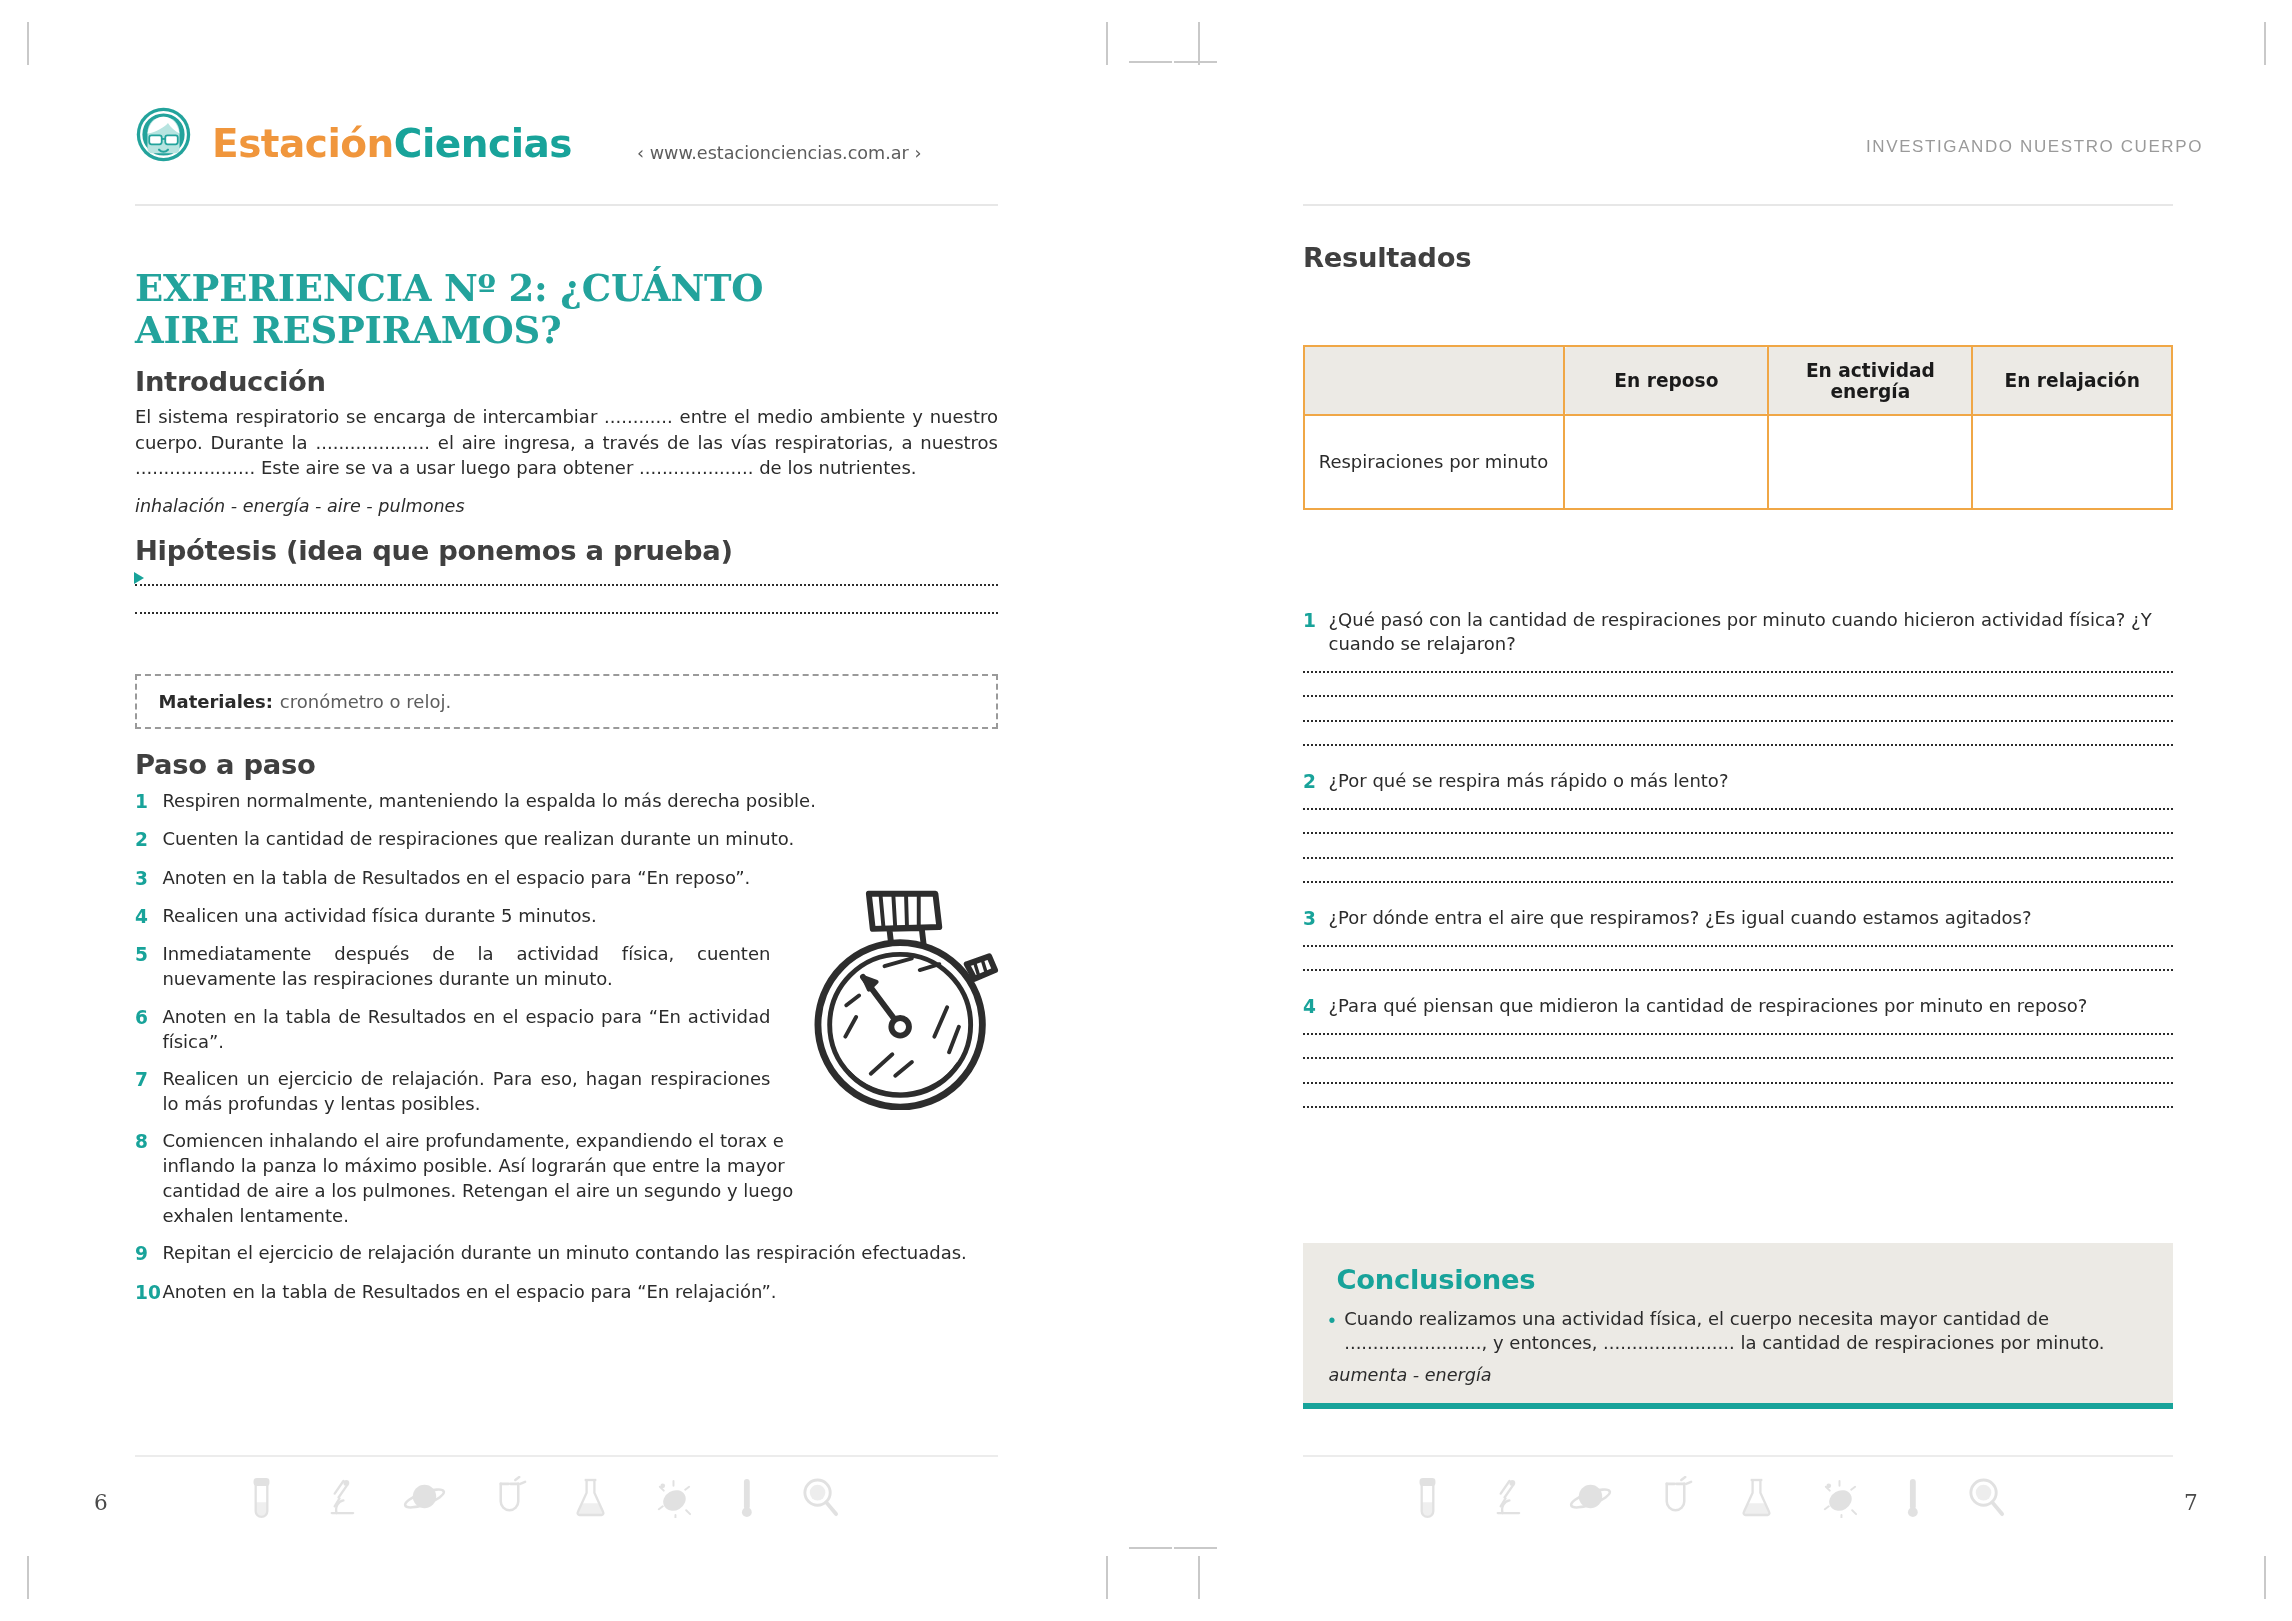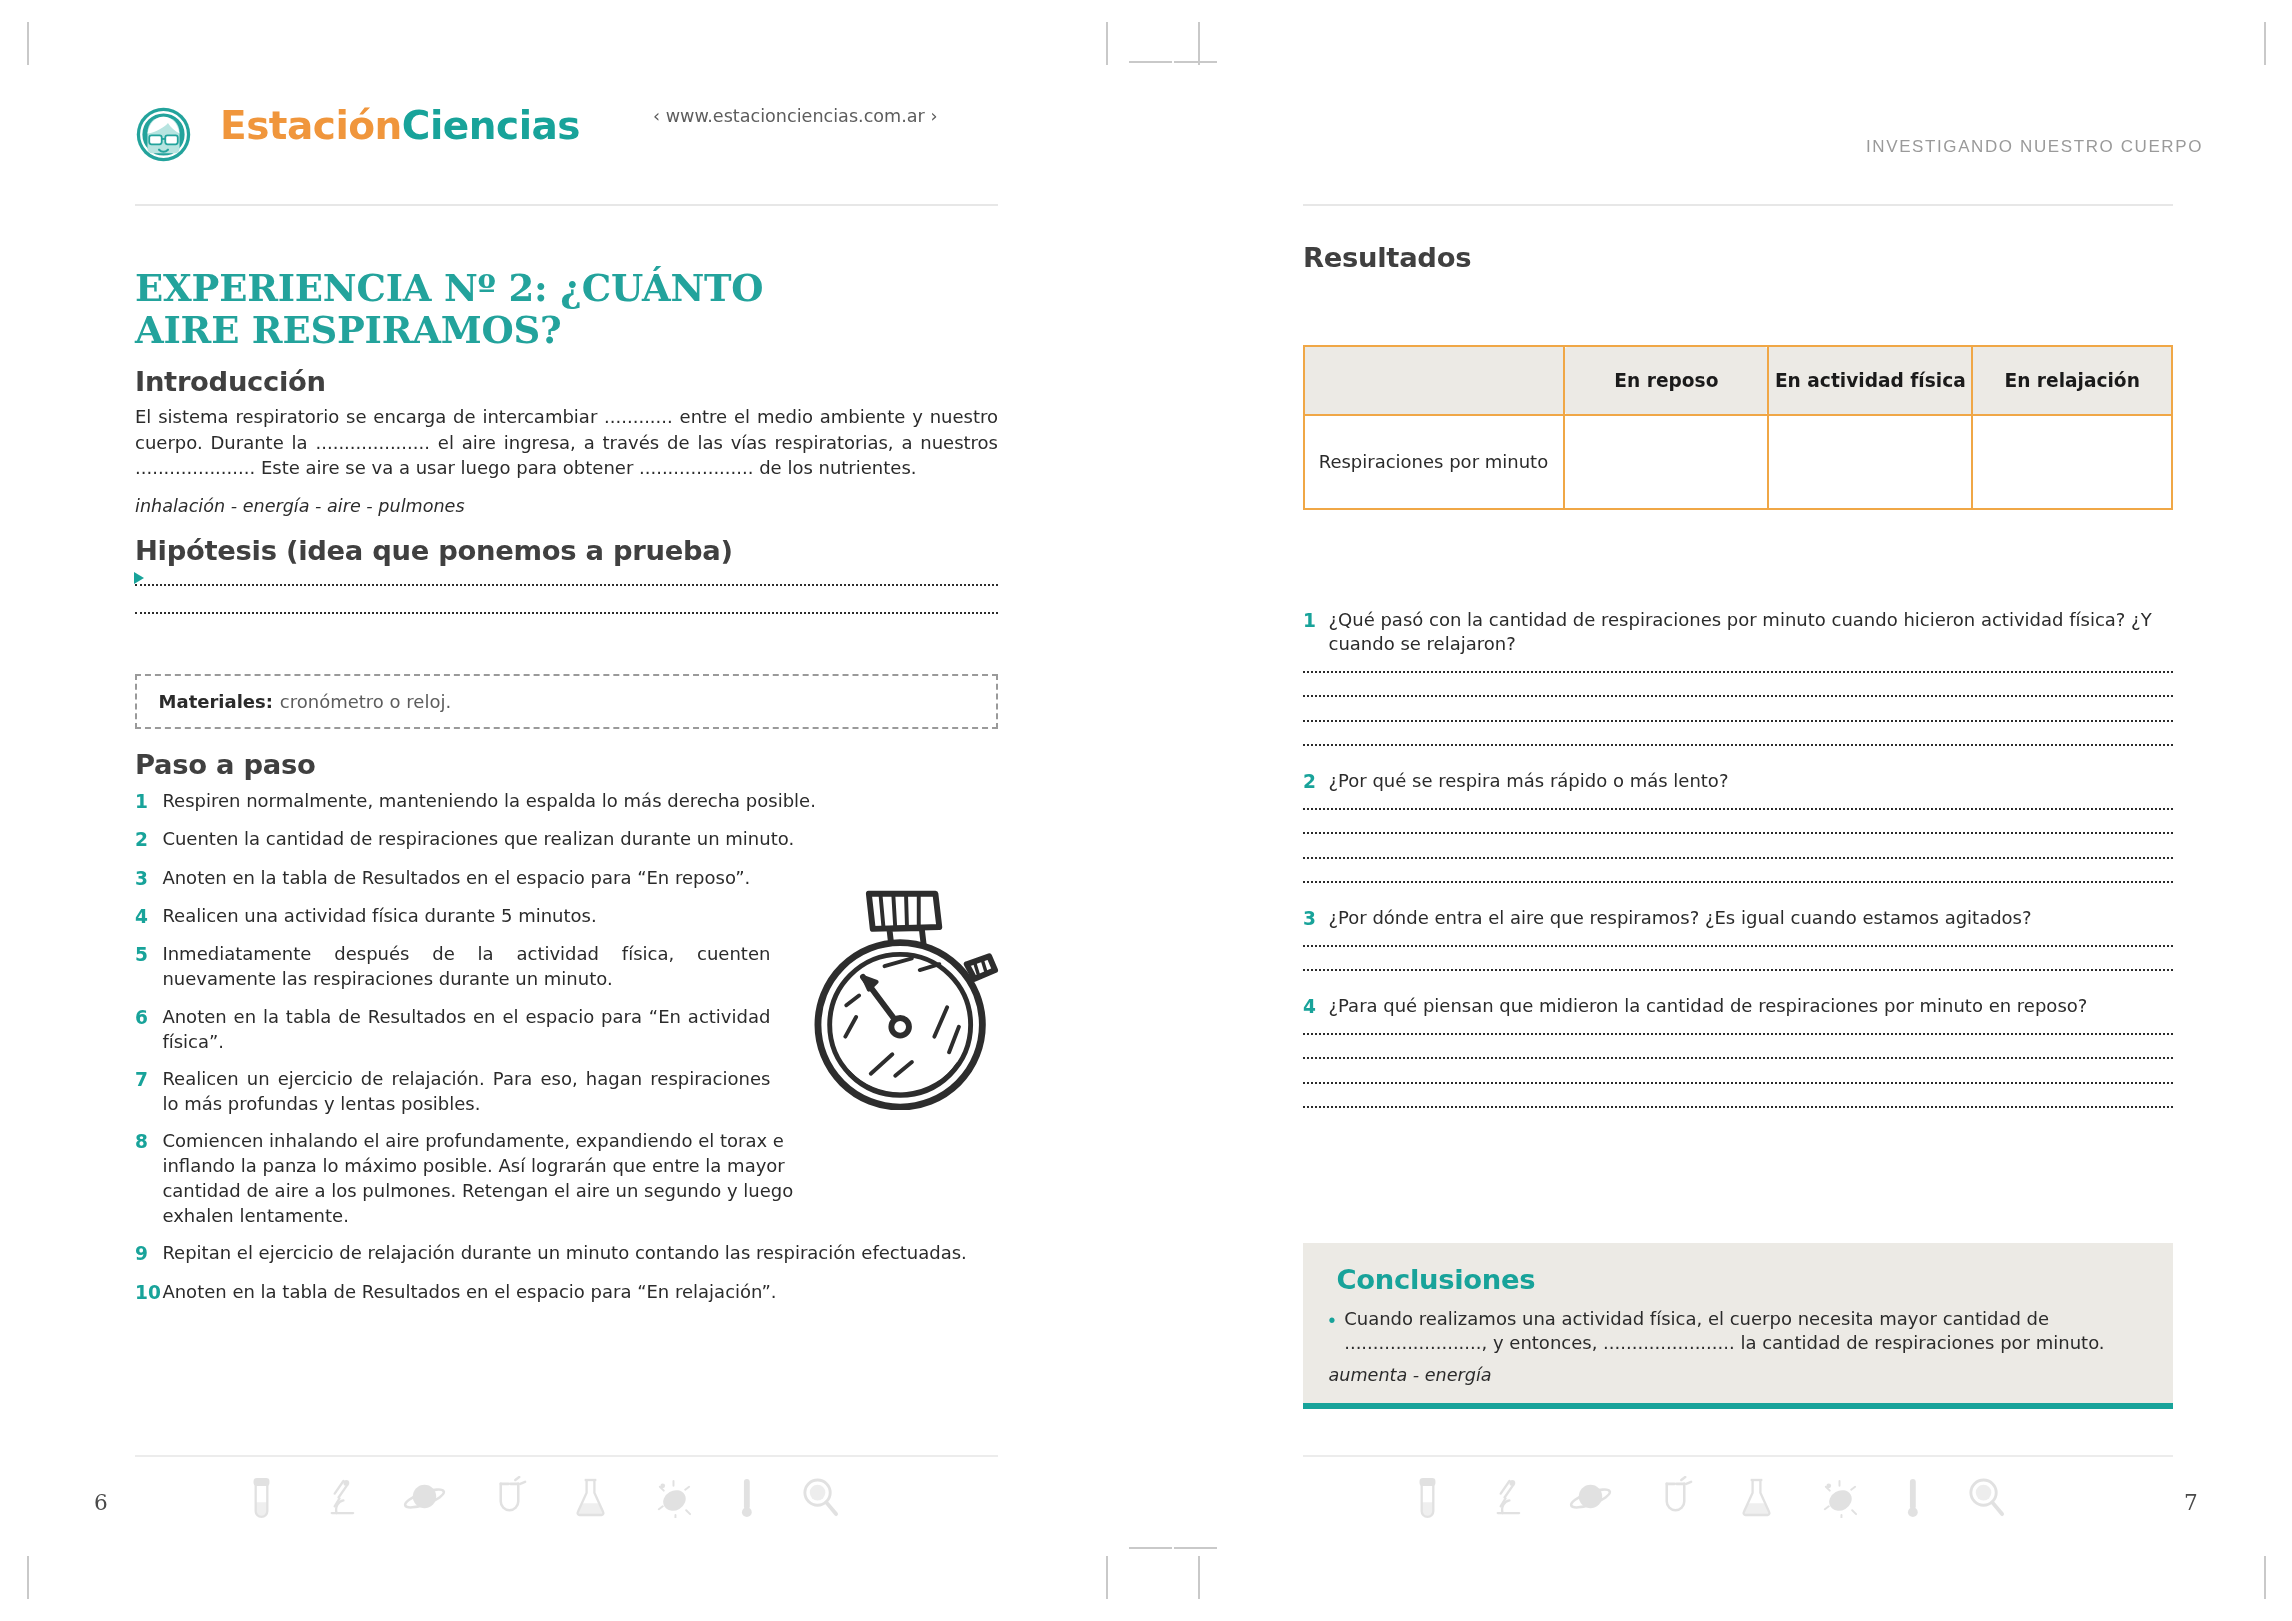--- a/index.html
+++ b/index.html
@@ -33,22 +33,22 @@
   
   .page-head {
     position: absolute;
     left: 135px;
     right: 0;
     top: 106px;
     height: 69px;
   }
   .logo-row {
     display: flex;
-    align-items: flex-start;
-    gap: 28px;
+    align-items: flex-end;
+    gap: 20px;
   }
   .logo-badge {
     width: 57px;
     height: 57px;
     flex: none;
   }
   .logo-word {
     font-family: "DejaVu Sans", sans-serif;
     font-size: 39px;
     font-weight: bold;
@@ -484,21 +484,21 @@
     </svg>
   </div>
 
   <div class="rc h-orange" id="res-head">Resultados</div>
 
   <table class="res-table">
     <thead>
       <tr>
         <th style="width:30%;"></th>
         <th style="width:23.5%;border-radius:6px;">En reposo</th>
-        <th style="width:23.5%;">En actividad física</th>
+        <th style="width:23.5%;">En actividad energía</th>
         <th style="width:23%;">En relajación</th>
       </tr>
     </thead>
     <tbody>
       <tr>
         <td class="rowlabel">Respiraciones por minuto</td>
         <td></td>
         <td></td>
         <td></td>
       </tr>

